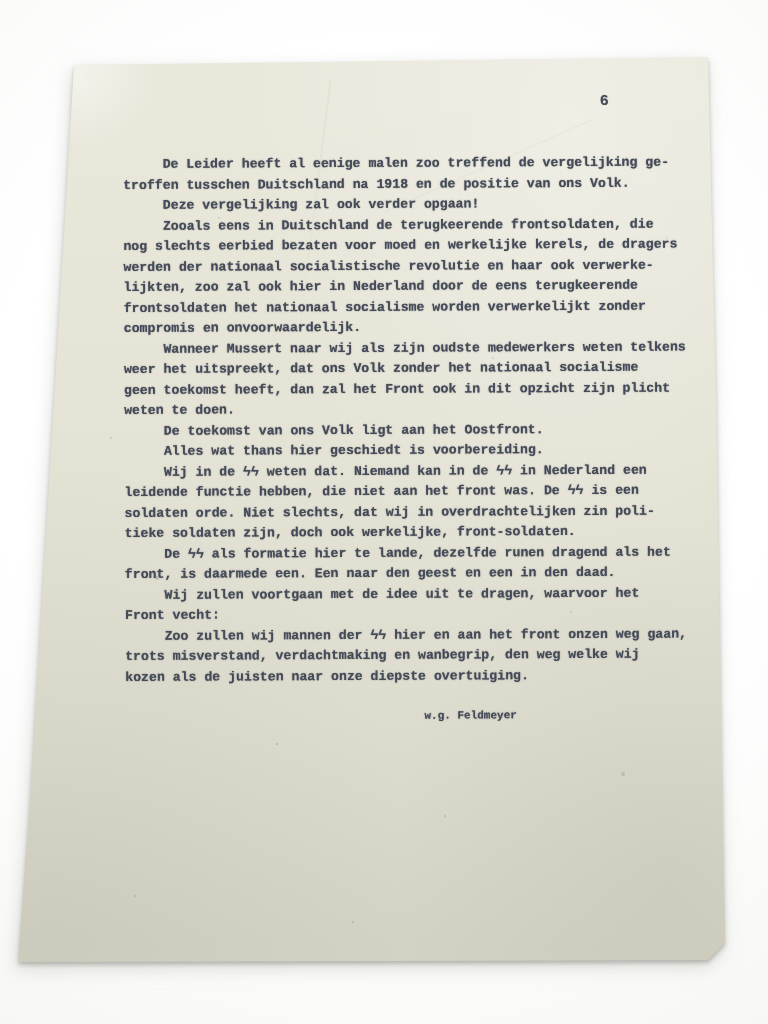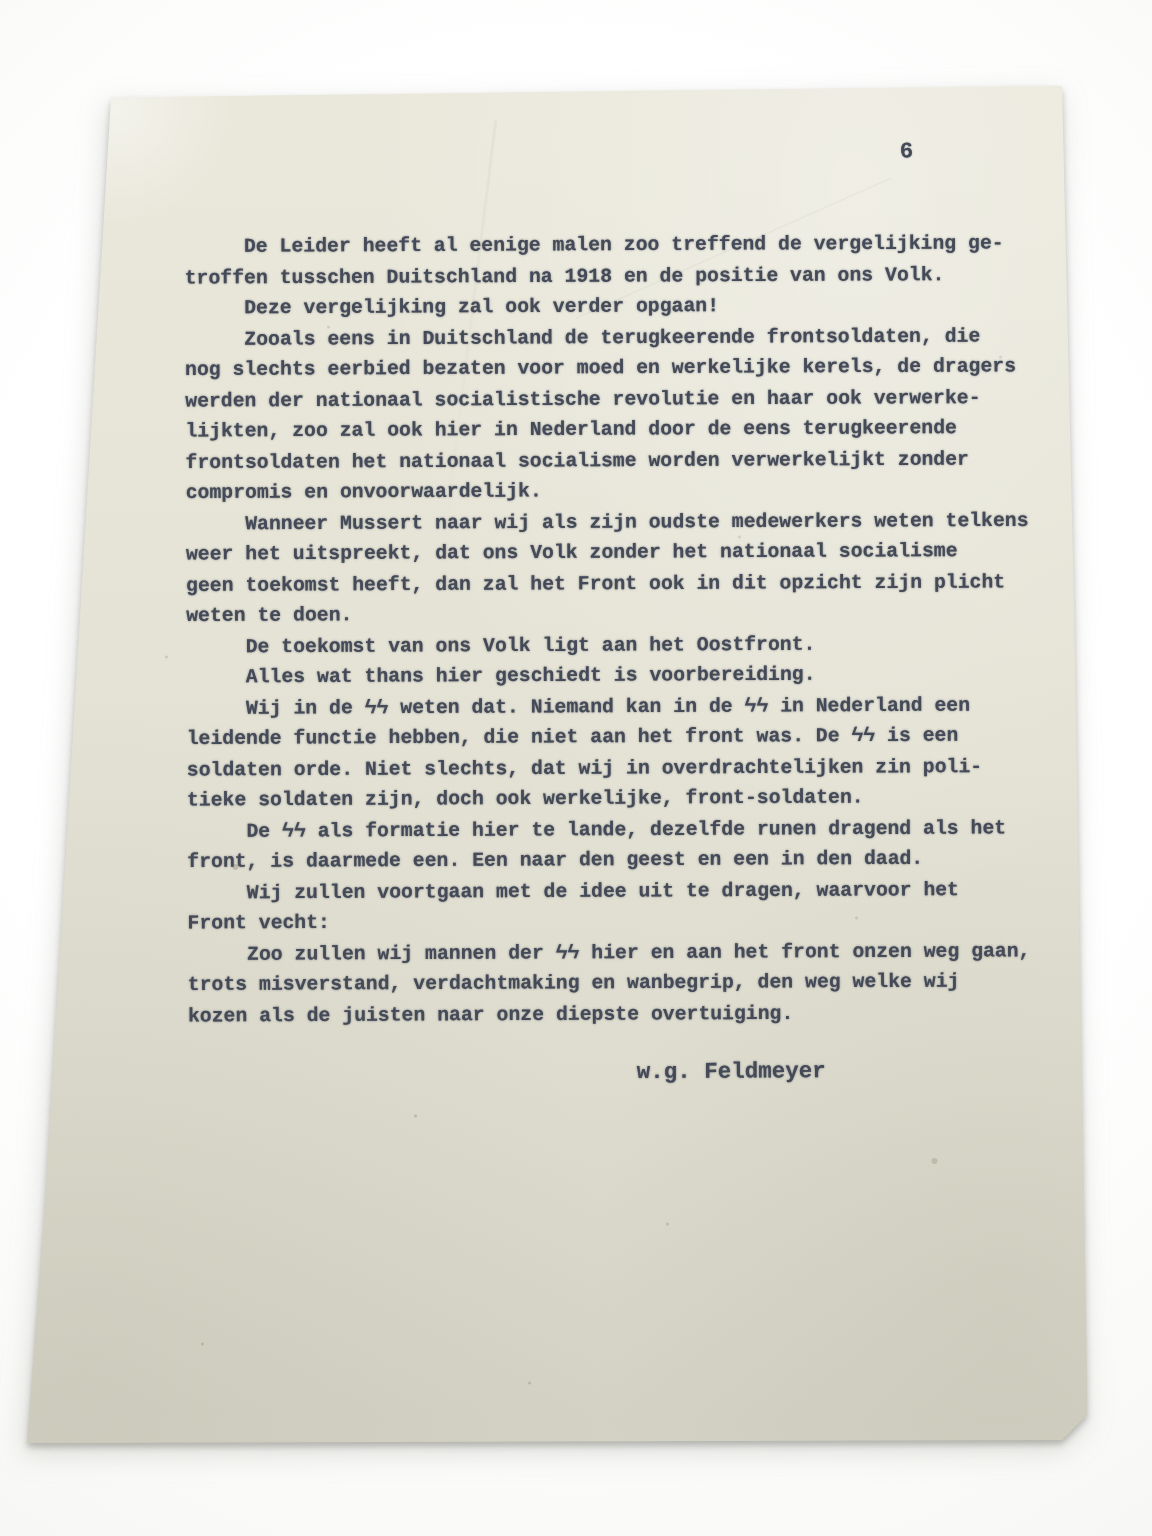--- a/index.html
+++ b/index.html
@@ -73,21 +73,21 @@
   }
   .typed-body{
     position:absolute;left:109px;top:100px;width:576px;
     font-size:13.2px;line-height:20.5px;font-weight:700;
     white-space:pre;
     letter-spacing:0;
     text-shadow:0 0 1px rgba(68,74,87,.65), 0 0 2px rgba(68,74,87,.22);
   }
   .signature{
     position:absolute;left:408px;top:652px;
-    font-size:15px;line-height:20.5px;font-weight:700;
+    font-size:11px;line-height:20.5px;font-weight:700;
     white-space:pre;
     text-shadow:0 0 1px rgba(68,74,87,.65), 0 0 2px rgba(68,74,87,.22);
   }
 </style>
 </head>
 <body>
 
 <div class="photo">
   <div class="paper-wrap">
     <div class="paper">

